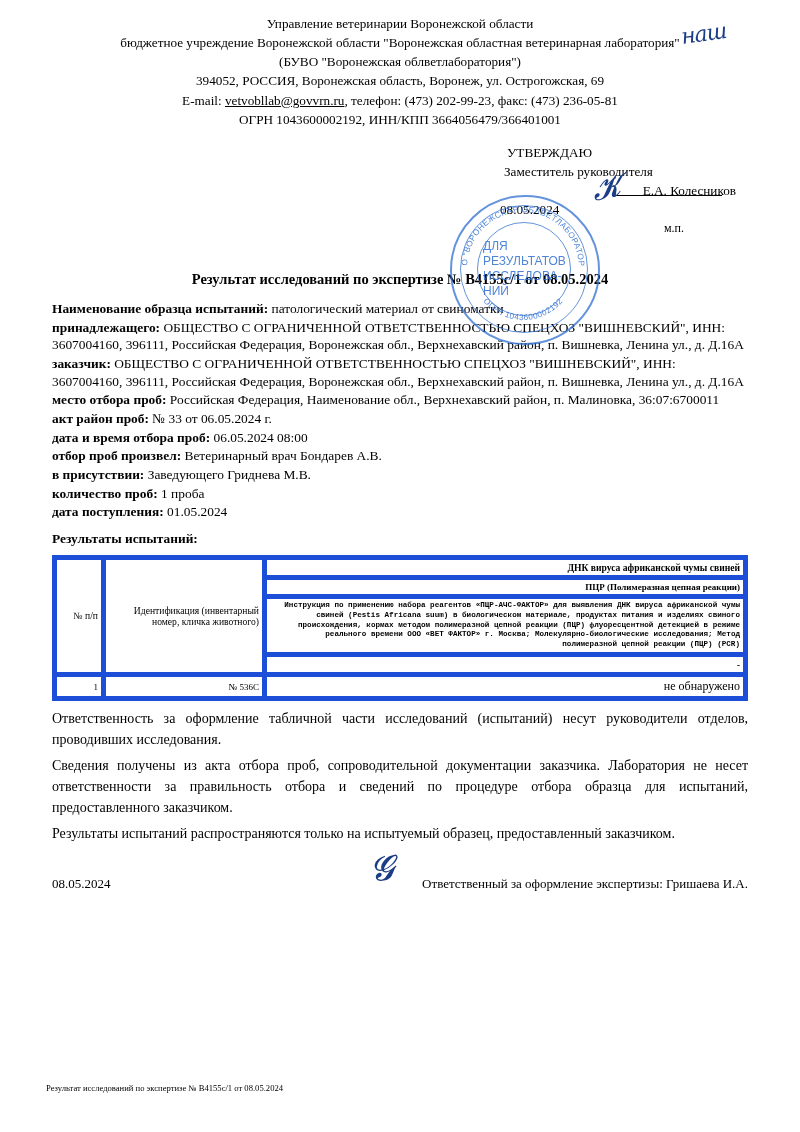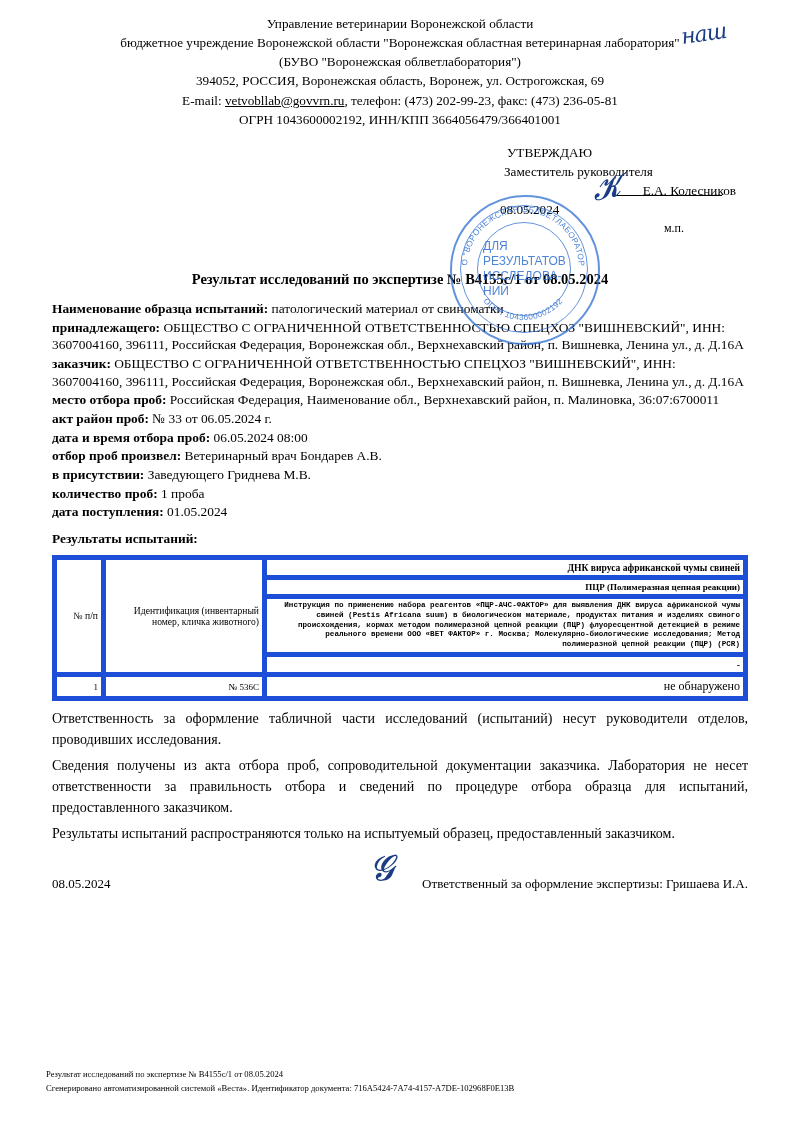--- a/index.html
+++ b/index.html
@@ -296,16 +296,15 @@
   </div>
 
   <div class="signrow">
     <div class="date">08.05.2024</div>
     <div class="scribble2">𝓖</div>
     <div class="resp">Ответственный за оформление экспертизы: Гришаева И.А.</div>
   </div>
 
   <div class="docfooter">
     <div>Результат исследований по экспертизе № B4155с/1 от 08.05.2024</div>
-    <div>Сгенерировано автоматизированной системой «Веста». Идентификатор документа: 716A5424-7A74-4157-A7DE-102968F0E13B</div>
   </div>
 
 </div>
 
 </body></html>

